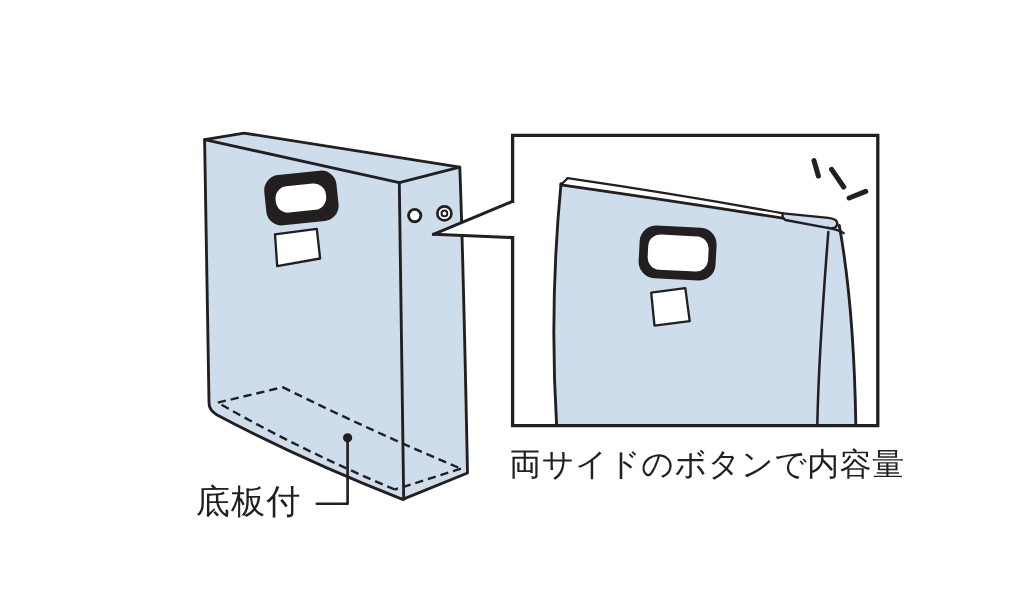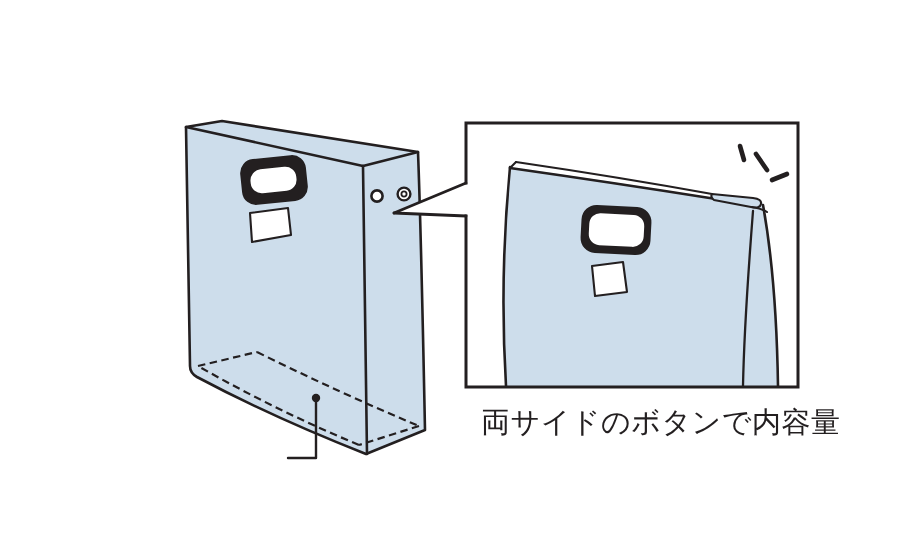--- a/index.html
+++ b/index.html
@@ -23,21 +23,21 @@
   .outline{stroke:var(--line);stroke-width:2.6;stroke-linecap:round;stroke-linejoin:round;}
   .dash{fill:none;stroke:var(--line);stroke-width:2.2;stroke-linecap:butt;stroke-dasharray:7.5 4.5;}
   .boxborder{fill:none;stroke:var(--line);stroke-width:3;stroke-linecap:square;stroke-linejoin:miter;}
   .mark{fill:none;stroke:var(--line);stroke-width:4.6;stroke-linecap:round;}
   
   .jp-label{
     position:absolute;color:var(--line);white-space:nowrap;
     font-family:"DejaVu Sans","Liberation Sans",sans-serif;font-weight:500;
   }
   .bottom-board-label{left:178px;top:441px;font-size:31px;line-height:31px;letter-spacing:1px;}
-  .detail-caption{left:481px;top:403px;font-size:29px;line-height:39px;letter-spacing:0.5px;text-align:center;}
+  .detail-caption{left:463px;top:403px;font-size:29px;line-height:39px;letter-spacing:0.5px;text-align:center;}
 </style>
 </head>
 <body>
 
 <div class="stage">
   <svg width="920" height="553" viewBox="0 0 920 553">
 
     <g>
 
       <path class="bagfill outline" d="M186,127 L222,121 L418,152
@@ -113,17 +113,18 @@
       <g>
         <path d="M394,213 L468,182 L468,218 Z" fill="var(--background)"></path>
         <path class="ln" style="stroke-width:2.8" d="M394,213 L466,183"></path>
         <path class="ln" style="stroke-width:2.8" d="M394,213 L466,216"></path>
       </g>
 
       <path class="boxborder" d="M466,183 L466,123 L798,123 L798,387 L466,387 L466,216"></path>
     </g>
   </svg>
 
+  <div class="jp-label bottom-board-label">底板付</div>
 
   <div class="jp-label detail-caption">
     <div>両サイドのボタンで内容量</div>
   </div>
 </div>
 
 </body></html>

